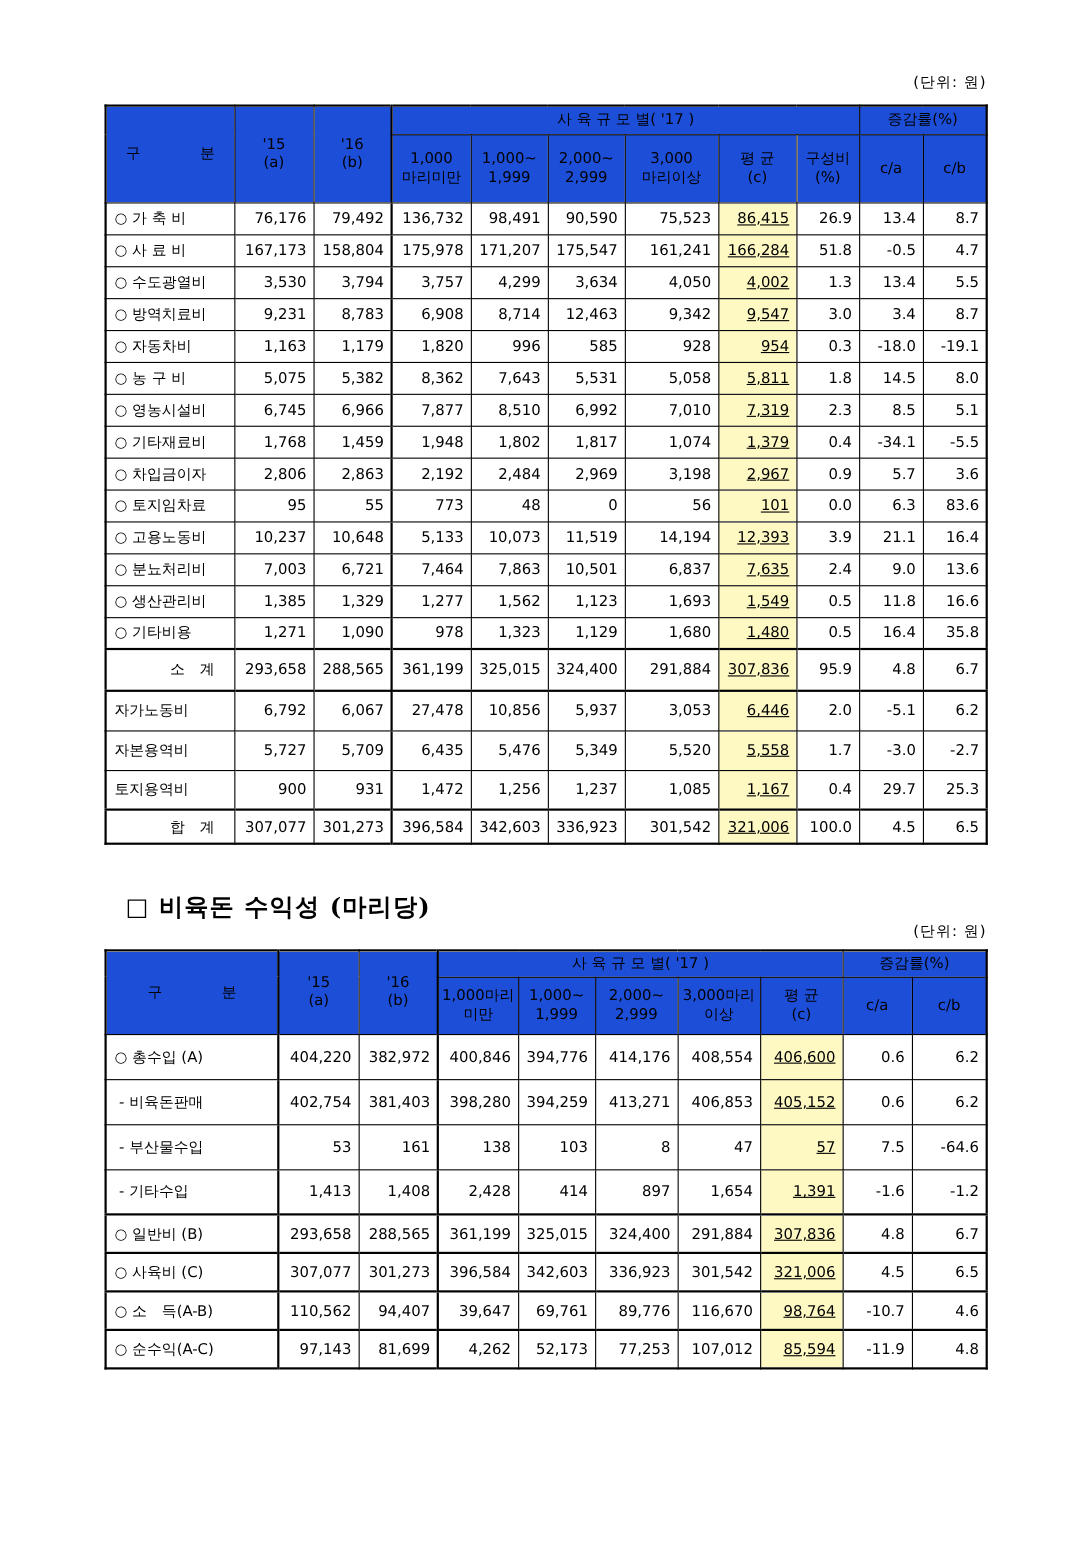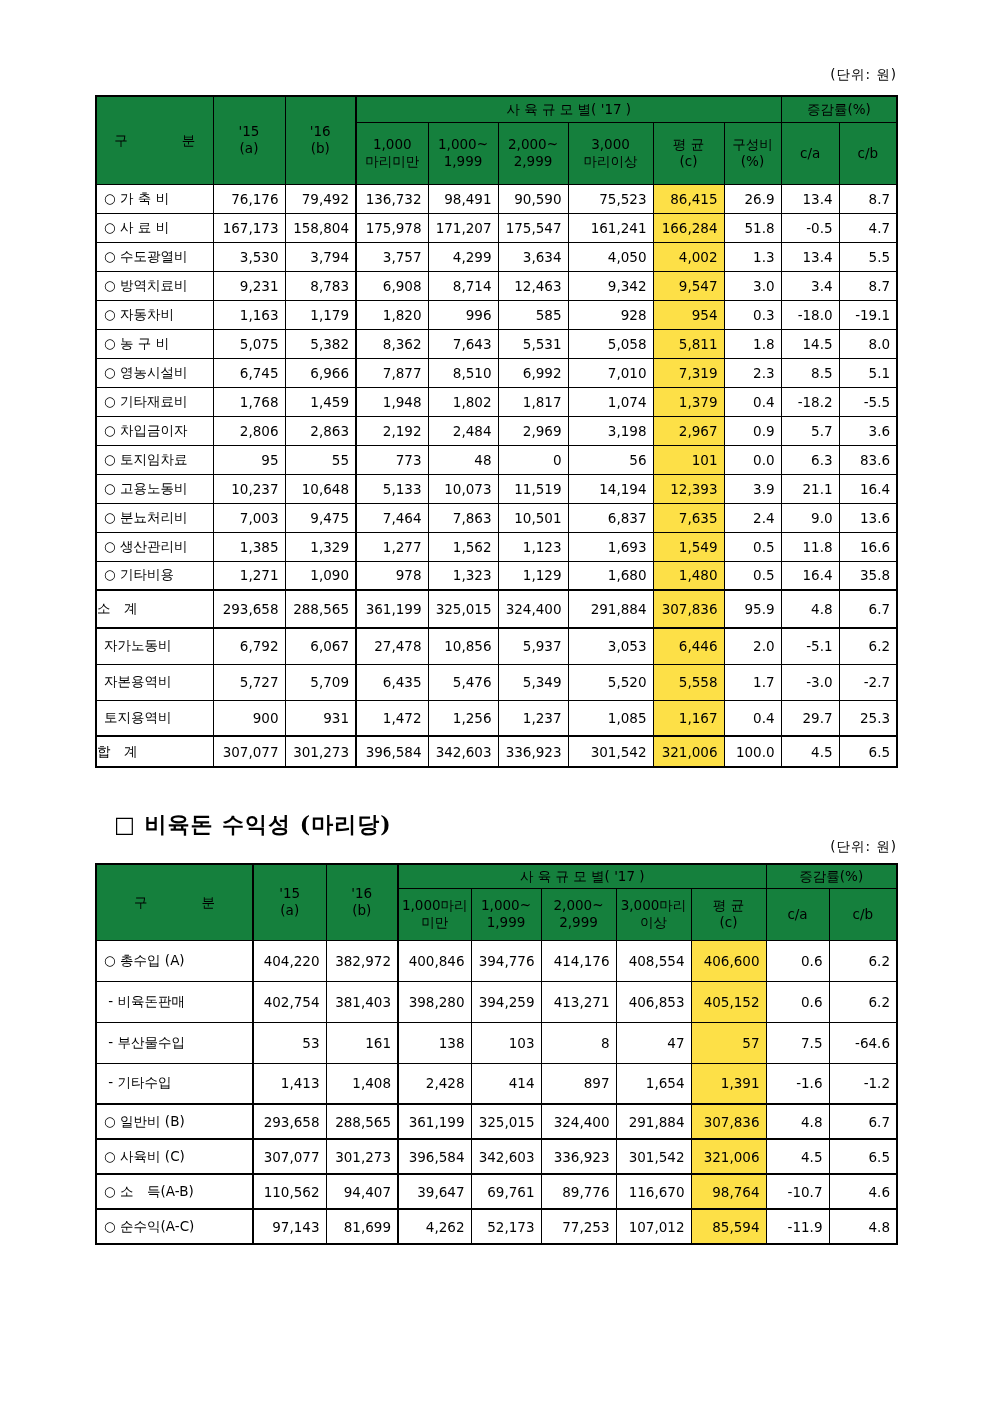--- a/index.html
+++ b/index.html
@@ -15,27 +15,27 @@
     font-size: 22px; font-weight: bold; letter-spacing: 1px;
     font-family: "DejaVu Serif", serif; }
 
   table { border-collapse: collapse; table-layout: fixed; position: absolute;
     left: 95px; border: 2px solid #000; }
   #table1 { top: 95px; width: 801px; }
   #table2 { top: 863px; width: 801px; }
 
   th, td { border: 1px solid #000; font-size: 13.5px; font-weight: normal;
     overflow: hidden; }
-  th { background: #15803d; text-align: center; vertical-align: middle;
+  th { background: #1d4ed8; text-align: center; vertical-align: middle;
     white-space: pre-line; line-height: 1.25; }
 
   td.lbl { text-align: left; padding-left: 7px; white-space: pre; }
   td.num { text-align: right; padding-right: 6px; }
-  td.ctr { white-space: pre; }
-  td.shade { background: #fde047; }
+  td.ctr { text-align: center; white-space: pre; padding-left: 40px; }
+  td.shade { background: #fef9c3; text-decoration: underline; }
 
   .bR2 { border-right-width: 2px !important; }
   tr.hr1 { height: 26px; }
   tr.hr2 { height: 62px; }
   tr.hr1b { height: 24px; }
   tr.hr2b { height: 52px; }
   tbody.costs tr { height: 29px; margin-top: 35px; }
   tr.subtotal { height: 38px; }
   tr.subtotal td { border-top-width: 2px; border-bottom-width: 2px; }
   tbody.self tr { height: 36px; }
@@ -194,21 +194,21 @@
       <tr>
         <td class="lbl">○ 기타재료비</td>
         <td class="num">1,768</td>
         <td class="num bR2">1,459</td>
         <td class="num">1,948</td>
         <td class="num">1,802</td>
         <td class="num">1,817</td>
         <td class="num">1,074</td>
         <td class="num shade">1,379</td>
         <td class="num">0.4</td>
-        <td class="num">-18.2</td>
+        <td class="num">-34.1</td>
         <td class="num">-5.5</td>
       </tr>
 
       <tr>
         <td class="lbl">○ 차입금이자</td>
         <td class="num">2,806</td>
         <td class="num bR2">2,863</td>
         <td class="num">2,192</td>
         <td class="num">2,484</td>
         <td class="num">2,969</td>
@@ -243,21 +243,21 @@
         <td class="num">14,194</td>
         <td class="num shade">12,393</td>
         <td class="num">3.9</td>
         <td class="num">21.1</td>
         <td class="num">16.4</td>
       </tr>
 
       <tr>
         <td class="lbl">○ 분뇨처리비</td>
         <td class="num">7,003</td>
-        <td class="num bR2">9,475</td>
+        <td class="num bR2">6,721</td>
         <td class="num">7,464</td>
         <td class="num">7,863</td>
         <td class="num">10,501</td>
         <td class="num">6,837</td>
         <td class="num shade">7,635</td>
         <td class="num">2.4</td>
         <td class="num">9.0</td>
         <td class="num">13.6</td>
       </tr>
 

